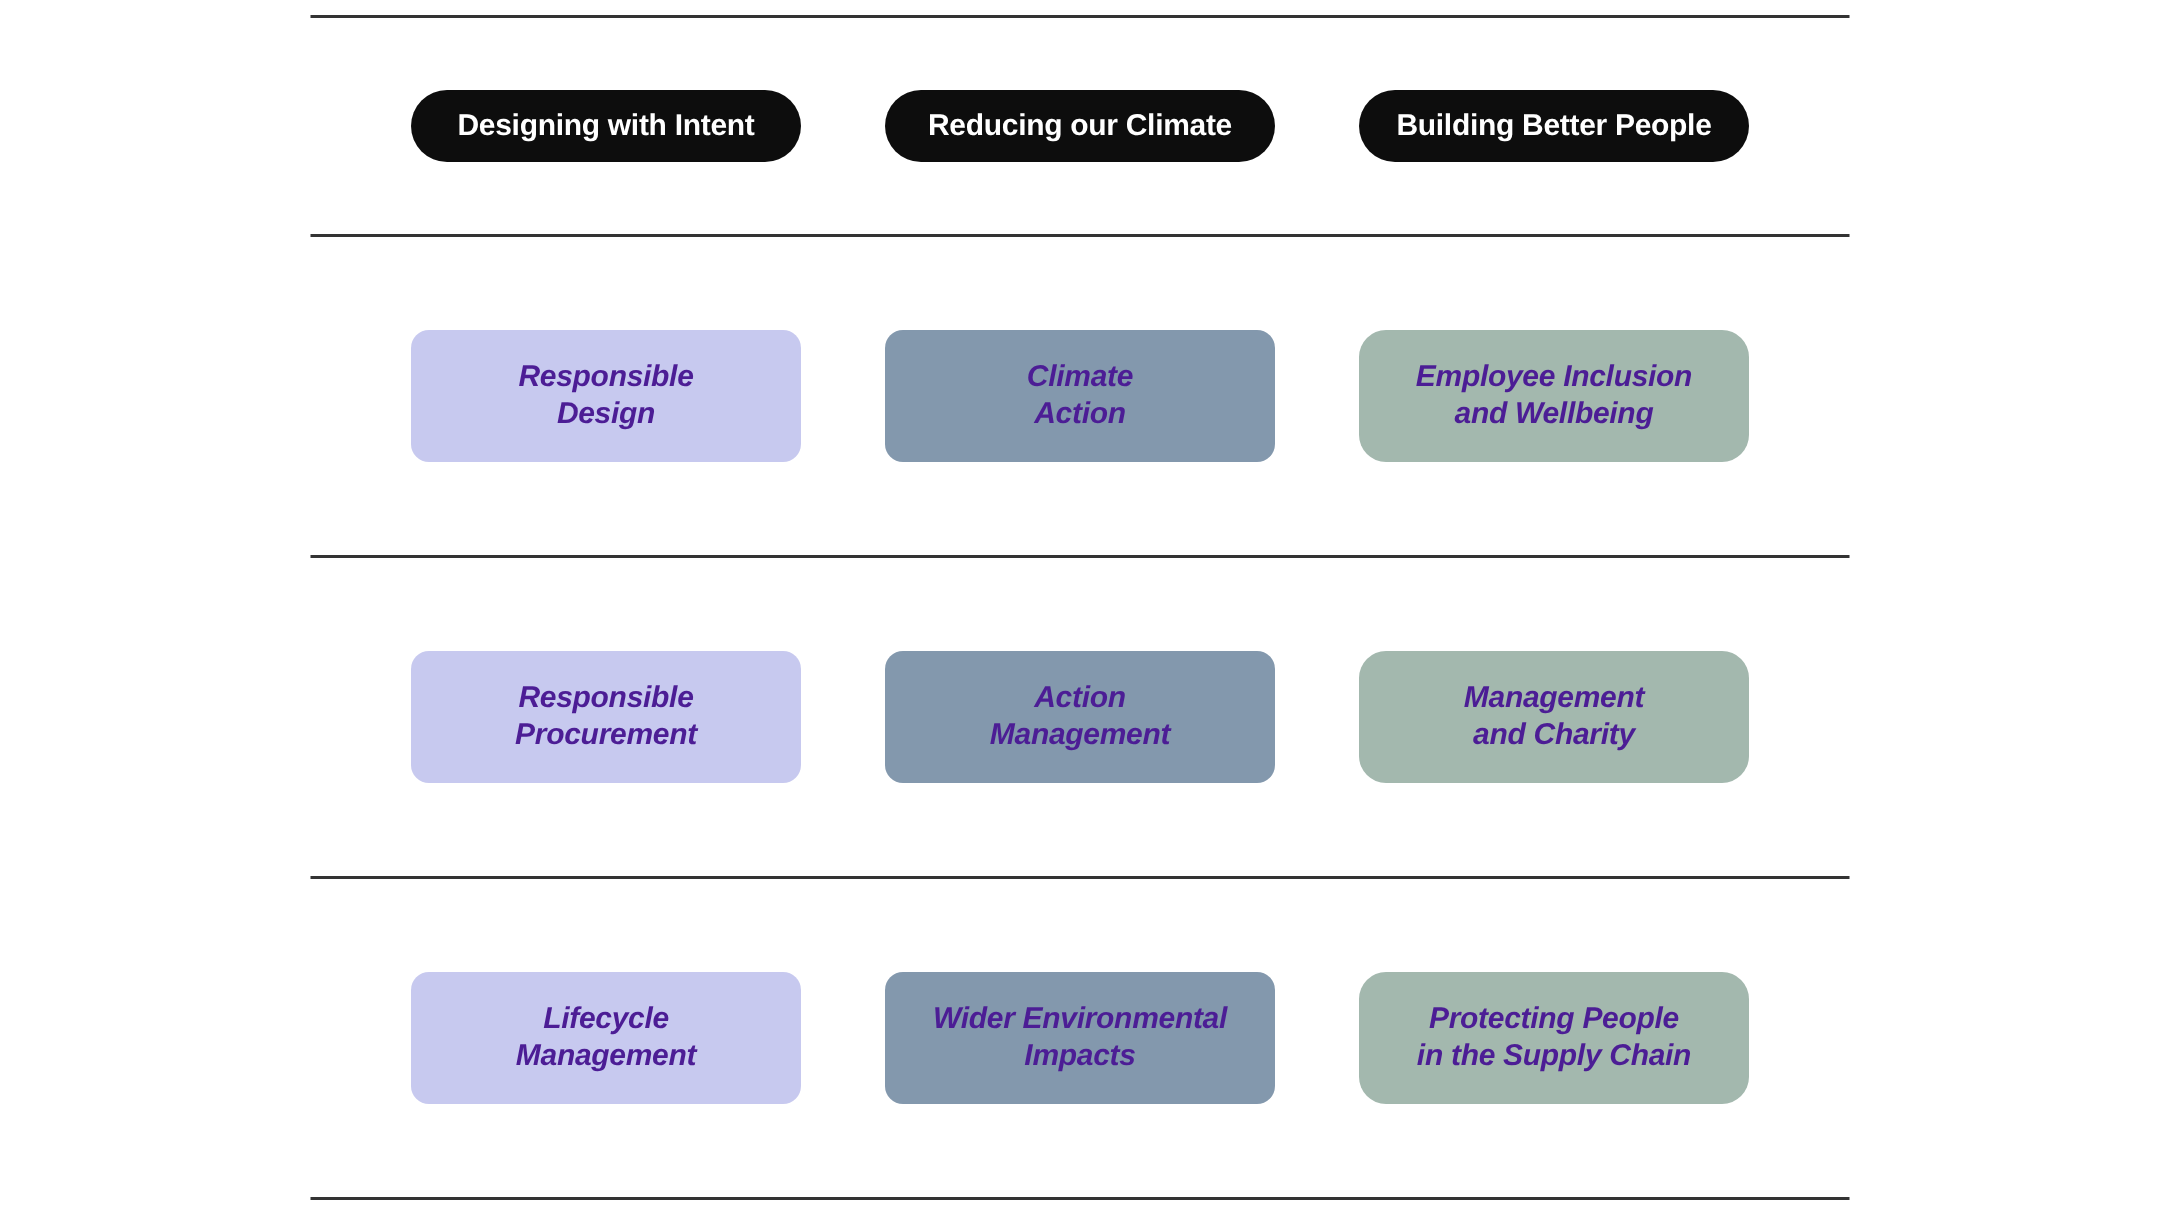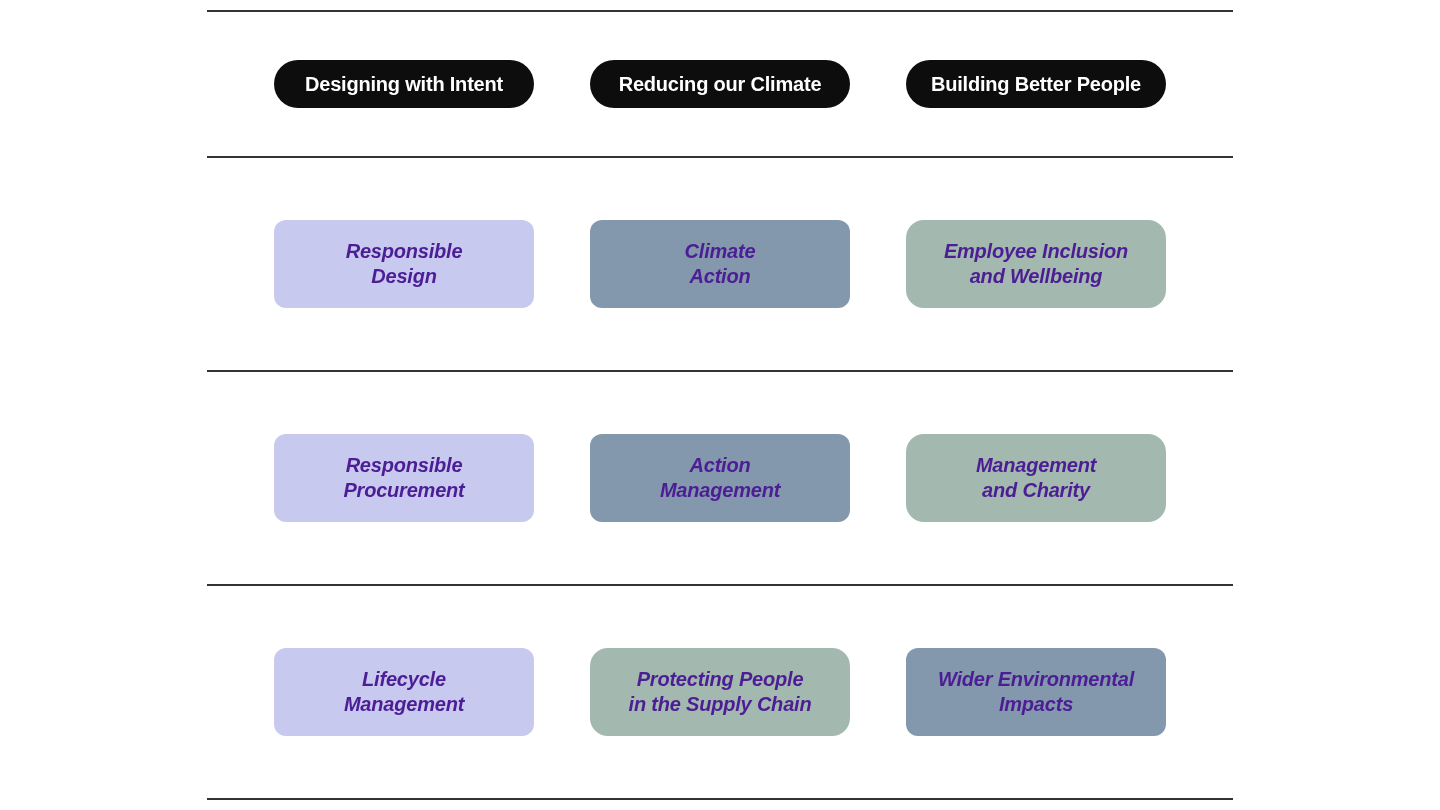--- a/index.html
+++ b/index.html
@@ -97,21 +97,21 @@
 Management</div>
     <div class="card col-sage">Management
 and Charity</div>
   </div>
 
   <div class="divider"></div>
 
   <div class="row card-row">
     <div class="card col-lavender">Lifecycle
 Management</div>
+    <div class="card col-bluegray">Wider Environmental
+Impacts</div>
     <div class="card col-sage">Protecting People
 in the Supply Chain</div>
-    <div class="card col-bluegray">Wider Environmental
-Impacts</div>
   </div>
 
   <div class="divider"></div>
 
 </div>
 
 </body></html>

